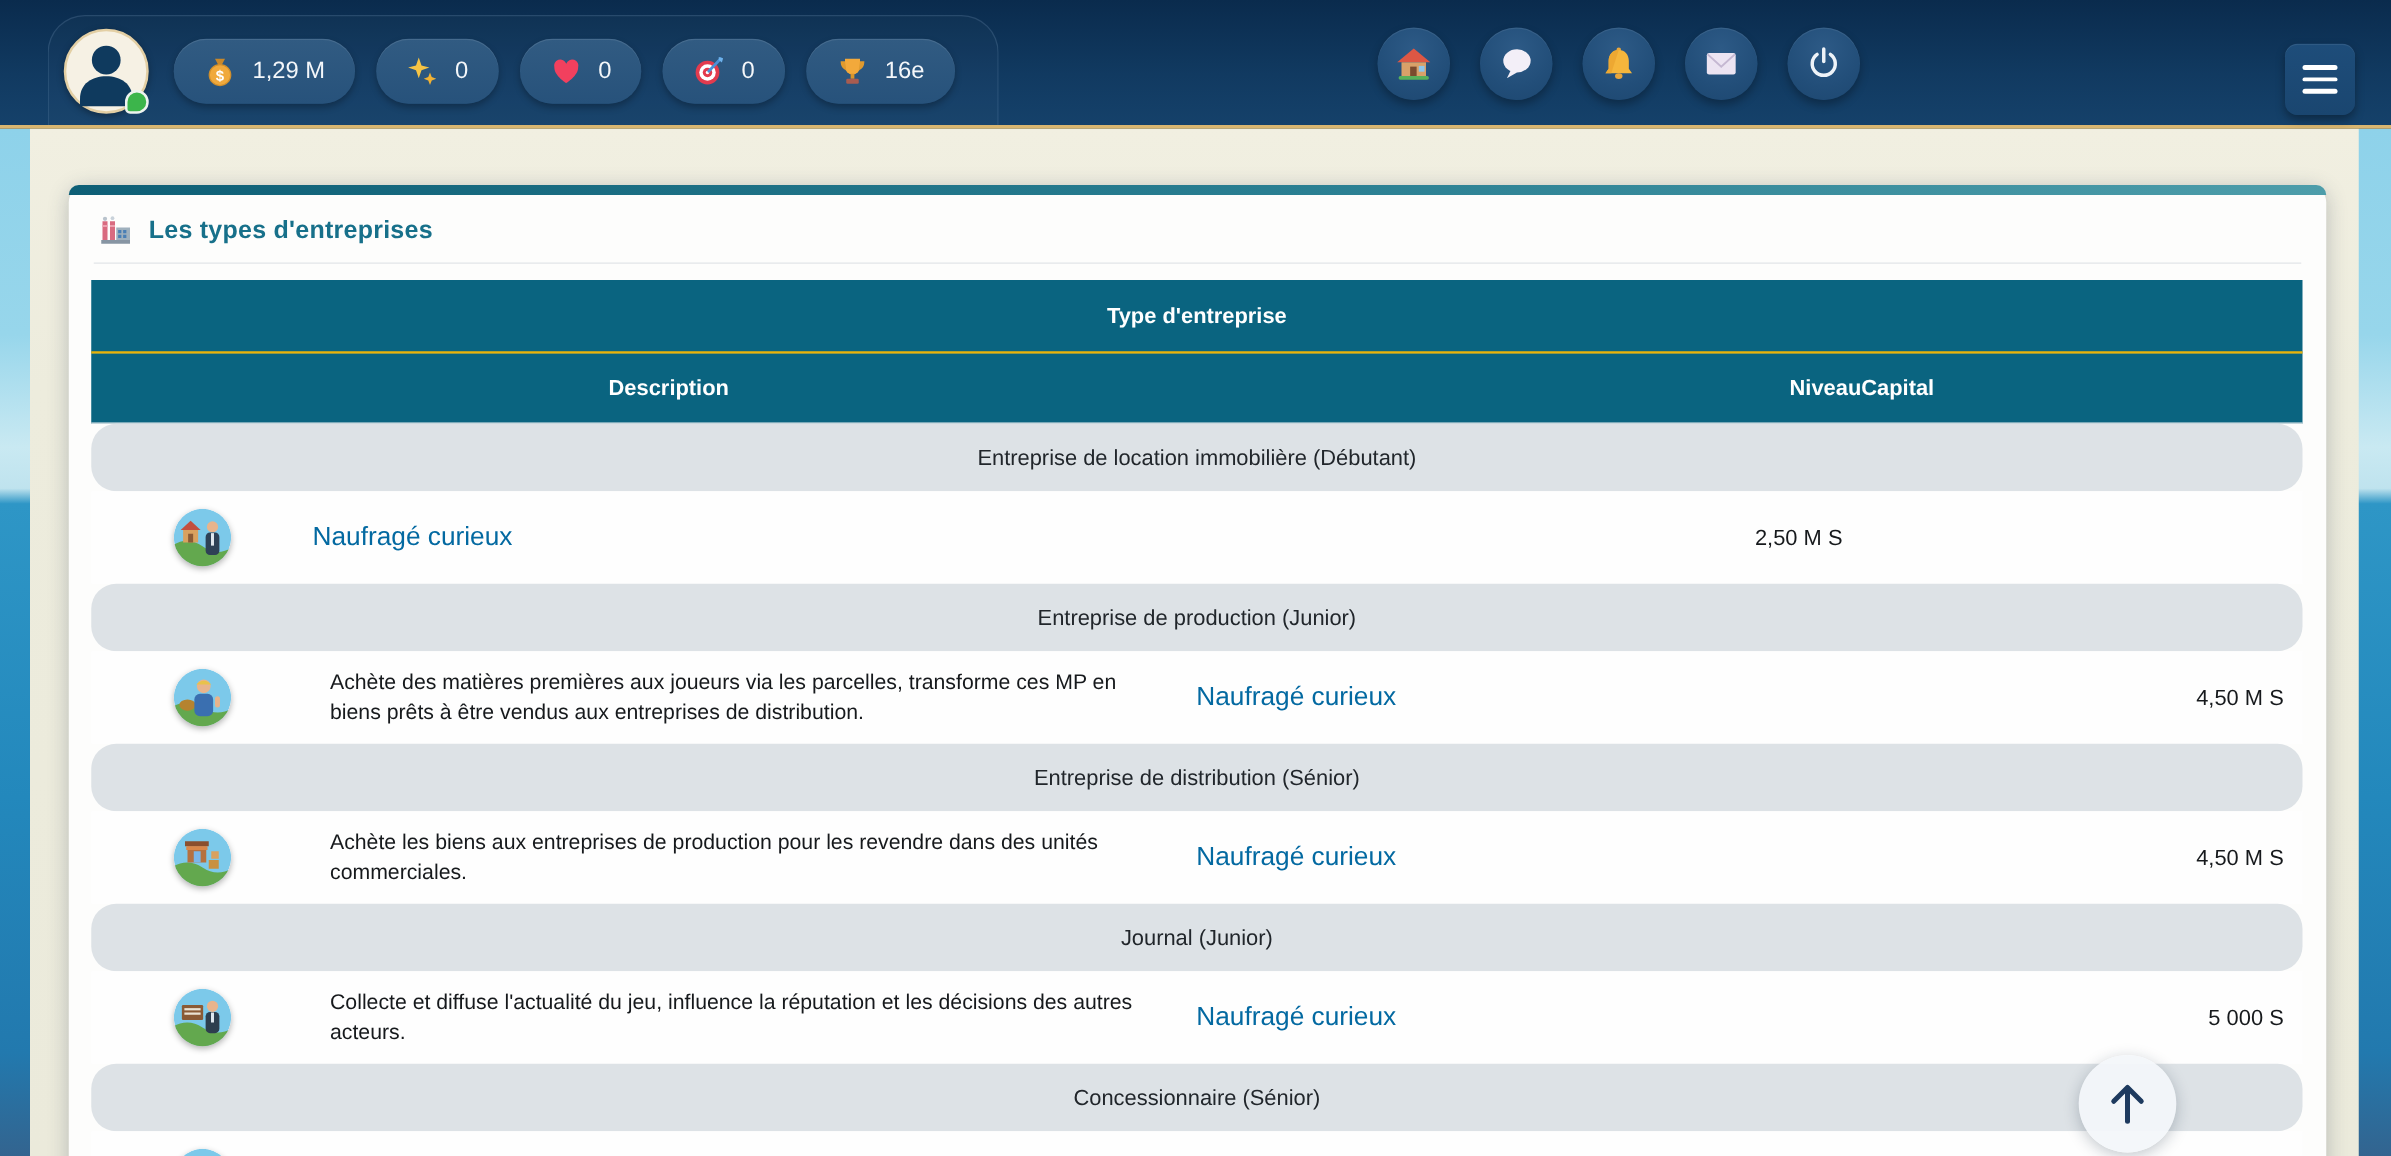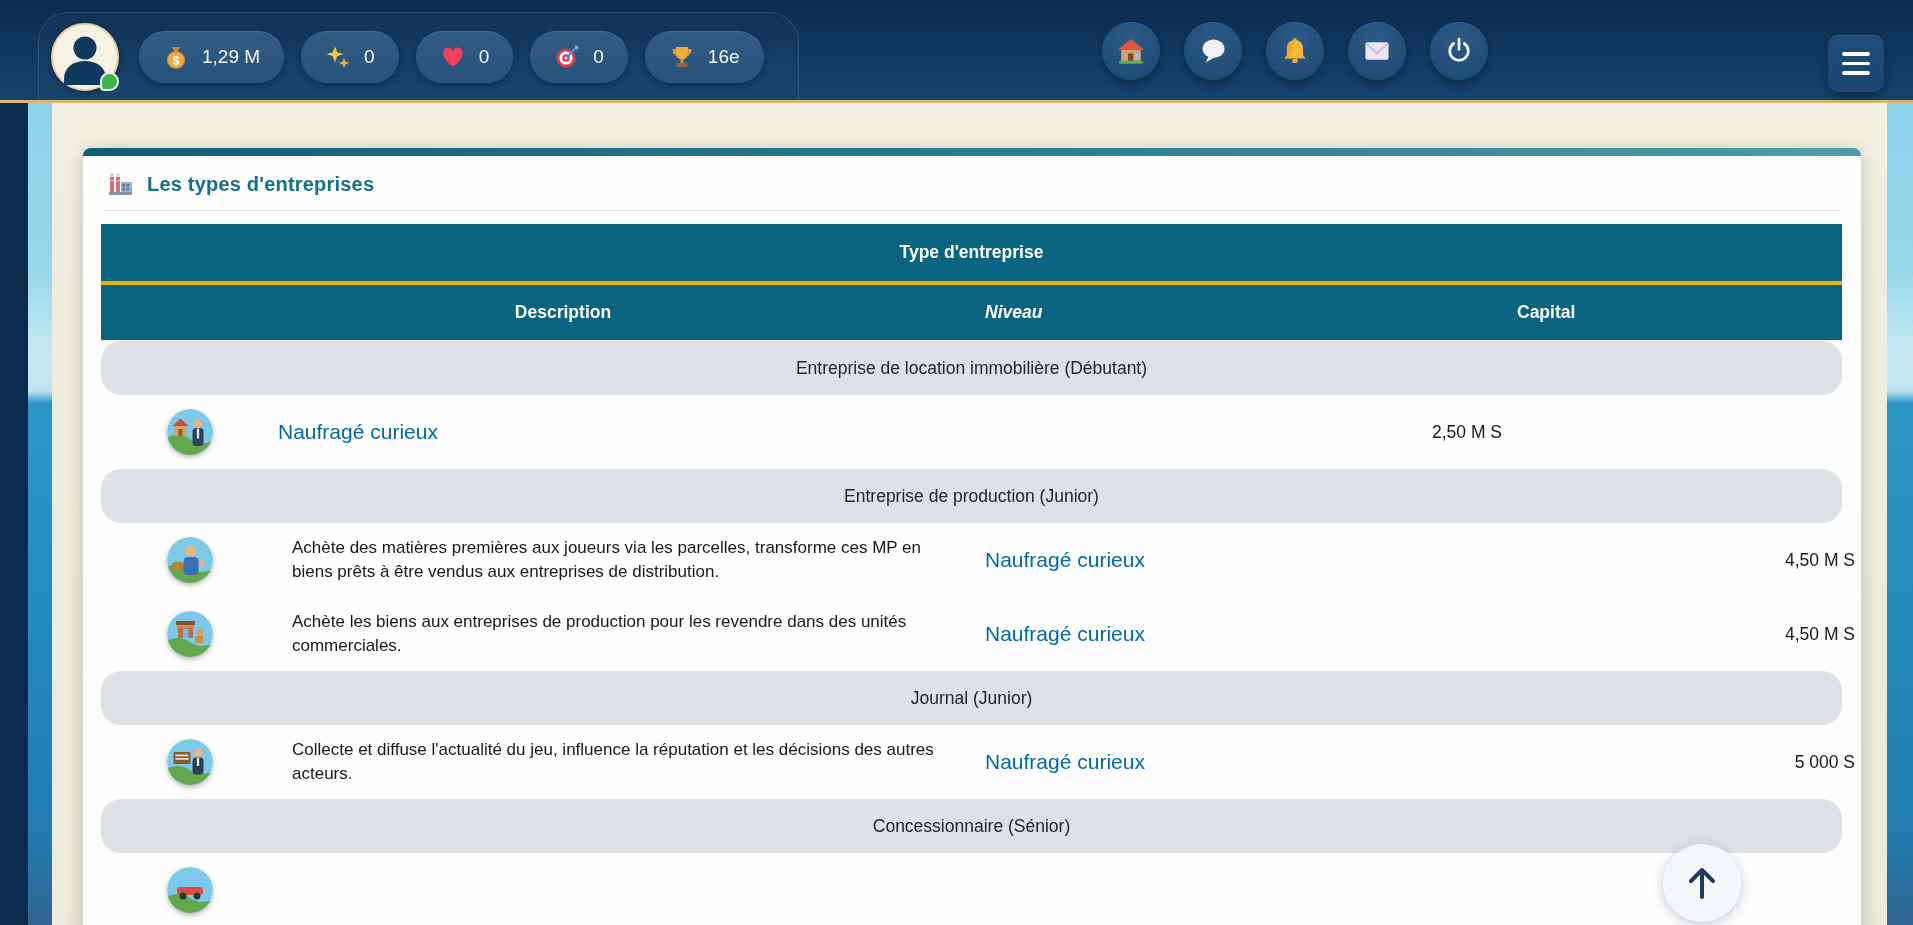--- a/index.html
+++ b/index.html
@@ -34,42 +34,42 @@
 
   .hamburger{position:absolute;right:29px;top:35px;width:56px;height:57px;border:none;cursor:pointer;
     border-radius:10px;background:linear-gradient(180deg,#1e4d7a,#1a4670);
     box-shadow:0 4px 8px rgba(0,0,0,.35),inset 0 1px 0 rgba(255,255,255,.08);
     display:flex;flex-direction:column;align-items:center;justify-content:center;gap:6px;}
   .hamburger span{display:block;width:28px;height:3.5px;background:#fff;border-radius:2px;}
 
   
   .scene{position:absolute;top:103px;left:0;right:0;bottom:0;
     background:linear-gradient(180deg,#8ed2ea 0%,#97d6eb 20%,#c9e9f2 31%,#bfe3ee 35%,
-      #2e96c6 36.5%,#2388bc 65%,#2279ae 90%,#33648f 100%);margin-left:28px;}
+      #2e96c6 36.5%,#2388bc 65%,#2279ae 90%,#33648f 100%);}
   .panel{position:absolute;left:24px;right:26px;top:0;bottom:0;
     background:linear-gradient(180deg,#f1efe1 0%,#edecdd 25%,#ebeadb 100%);}
 
   
   .card{position:absolute;left:31px;right:26px;top:45px;bottom:-20px;background:#fdfdfc;
     border-radius:14px 14px 0 0;box-shadow:0 3px 16px rgba(55,70,90,.28);}
   .card-topbar{height:8px;border-radius:14px 14px 0 0;
     background:linear-gradient(90deg,#0e5f76 0%,#2a7f92 55%,#4d9daa 100%);}
   .card-title{display:flex;align-items:center;gap:13px;padding:15px 24px 12px 24px;}
   .card-title .ic{width:27px;height:27px;}
   .title-text{font-size:20px;font-weight:700;color:#17708a;letter-spacing:.2px;}
   .title-divider{height:1px;background:#e2e5e8;margin:0 20px 13px 20px;}
 
   
   .table{margin:0 19px 0 18px;}
   .th-main{height:57px;background:#0a6480;color:#fff;font-weight:700;font-size:17.5px;
-    display:flex;align-items:center;justify-content:center;border-bottom:4px solid #eab308;}
+    display:flex;align-items:center;justify-content:center;border-bottom:2px solid #eab308;}
   .th-row{display:grid;grid-template-columns:177px 707px 532px 353px;height:55px;background:#0a6480;
     color:#fff;font-weight:700;font-size:17.5px;align-items:center;border-bottom:1px solid #eef0f1;}
   .th-desc{grid-column:1 / 3;text-align:center;padding-left:40px;}
-  .th-niveau{text-align:left;font-style:italic;}
+  .th-niveau{text-align:right;}
   .th-capital{}
   .cat-row{height:54px;background:#dde2e6;display:flex;align-items:center;justify-content:center;
     font-size:17.5px;color:#21262b;border-radius:20px;}
   .data-row{display:grid;grid-template-columns:177px 707px 532px 353px;min-height:74px;
     background:#fefefe;align-items:center;}
   .cell-icon{display:flex;align-items:center;justify-content:center;}
   .ravatar{width:46px;height:46px;border-radius:50%;overflow:hidden;box-shadow:0 2px 5px rgba(0,0,0,.3);}
   .cell-desc{font-size:17px;line-height:24px;color:#16191c;max-width:655px;
     padding:12px 30px 12px 14px;box-sizing:content-box;}
   .cell-niveau{text-align:left;font-size:21px;color:#0369a1;}
@@ -254,20 +254,21 @@
                 <path d="M18 12.5q6-6 12 0z" fill="#e8c24a"></path>
                 <rect x="16.5" y="20" width="15" height="18" rx="4.5" fill="#3a6fb0"></rect>
                 <rect x="33" y="22" width="4" height="9" rx="2" fill="#e8b48c"></rect>
               </svg>
             </div>
             <div class="cell-desc">Achète des matières premières aux joueurs via les parcelles, transforme ces MP en biens prêts à être vendus aux entreprises de distribution.</div>
             <div class="cell-niveau">Naufragé curieux</div>
             <div class="cell-capital">4,50 M S</div>
           </div>
 
+          <div class="cat-row">Entreprise de distribution (Sénior)</div>
           <div class="data-row">
             <div class="cell-icon">
               <svg class="ravatar" viewBox="0 0 46 46">
                 <circle cx="23" cy="23" r="23" fill="#7cc9ea"></circle>
                 <path d="M-2 31q13-8 25 0t25 0v17H-2z" fill="#63a84e"></path>
                 <rect x="9" y="10" width="19" height="4" fill="#8a4f2e"></rect>
                 <rect x="11" y="14" width="15" height="13" fill="#b5713f"></rect>
                 <rect x="10" y="14" width="17" height="3" fill="#d9874a"></rect>
                 <rect x="16" y="18" width="5.5" height="9" fill="#7ab7e8"></rect>
                 <rect x="28" y="25" width="8" height="7" fill="#c9913f"></rect>

